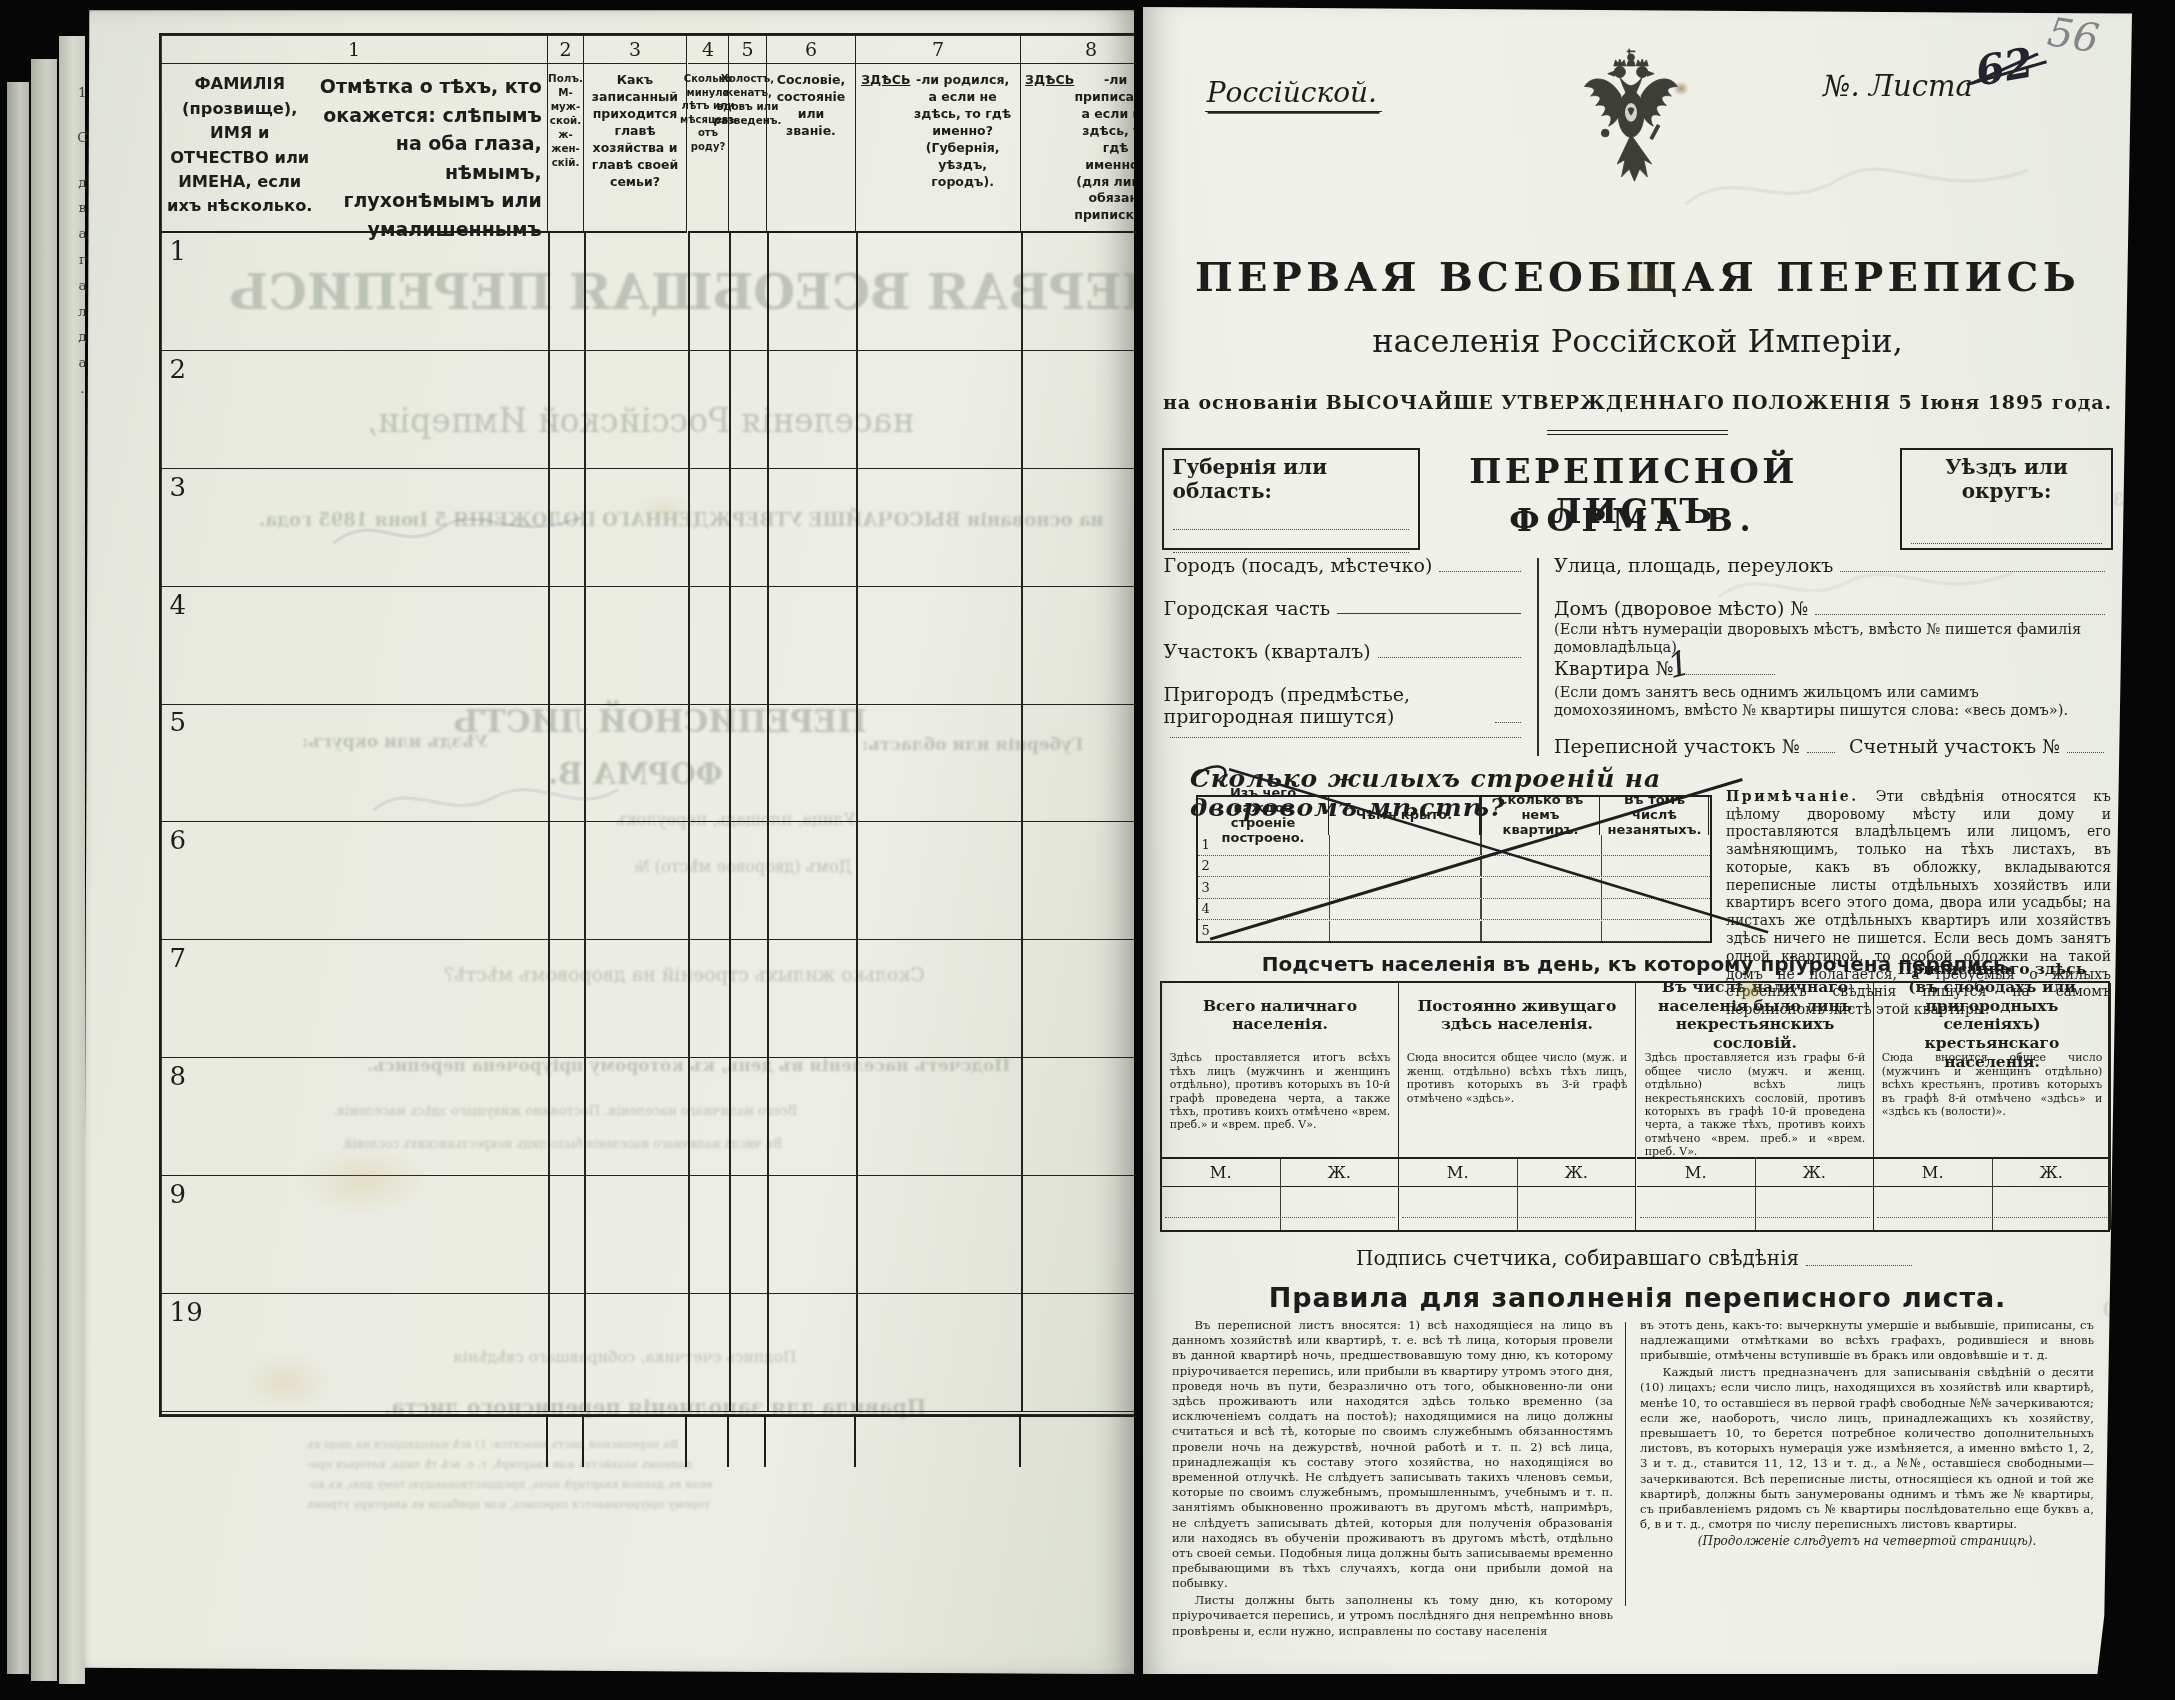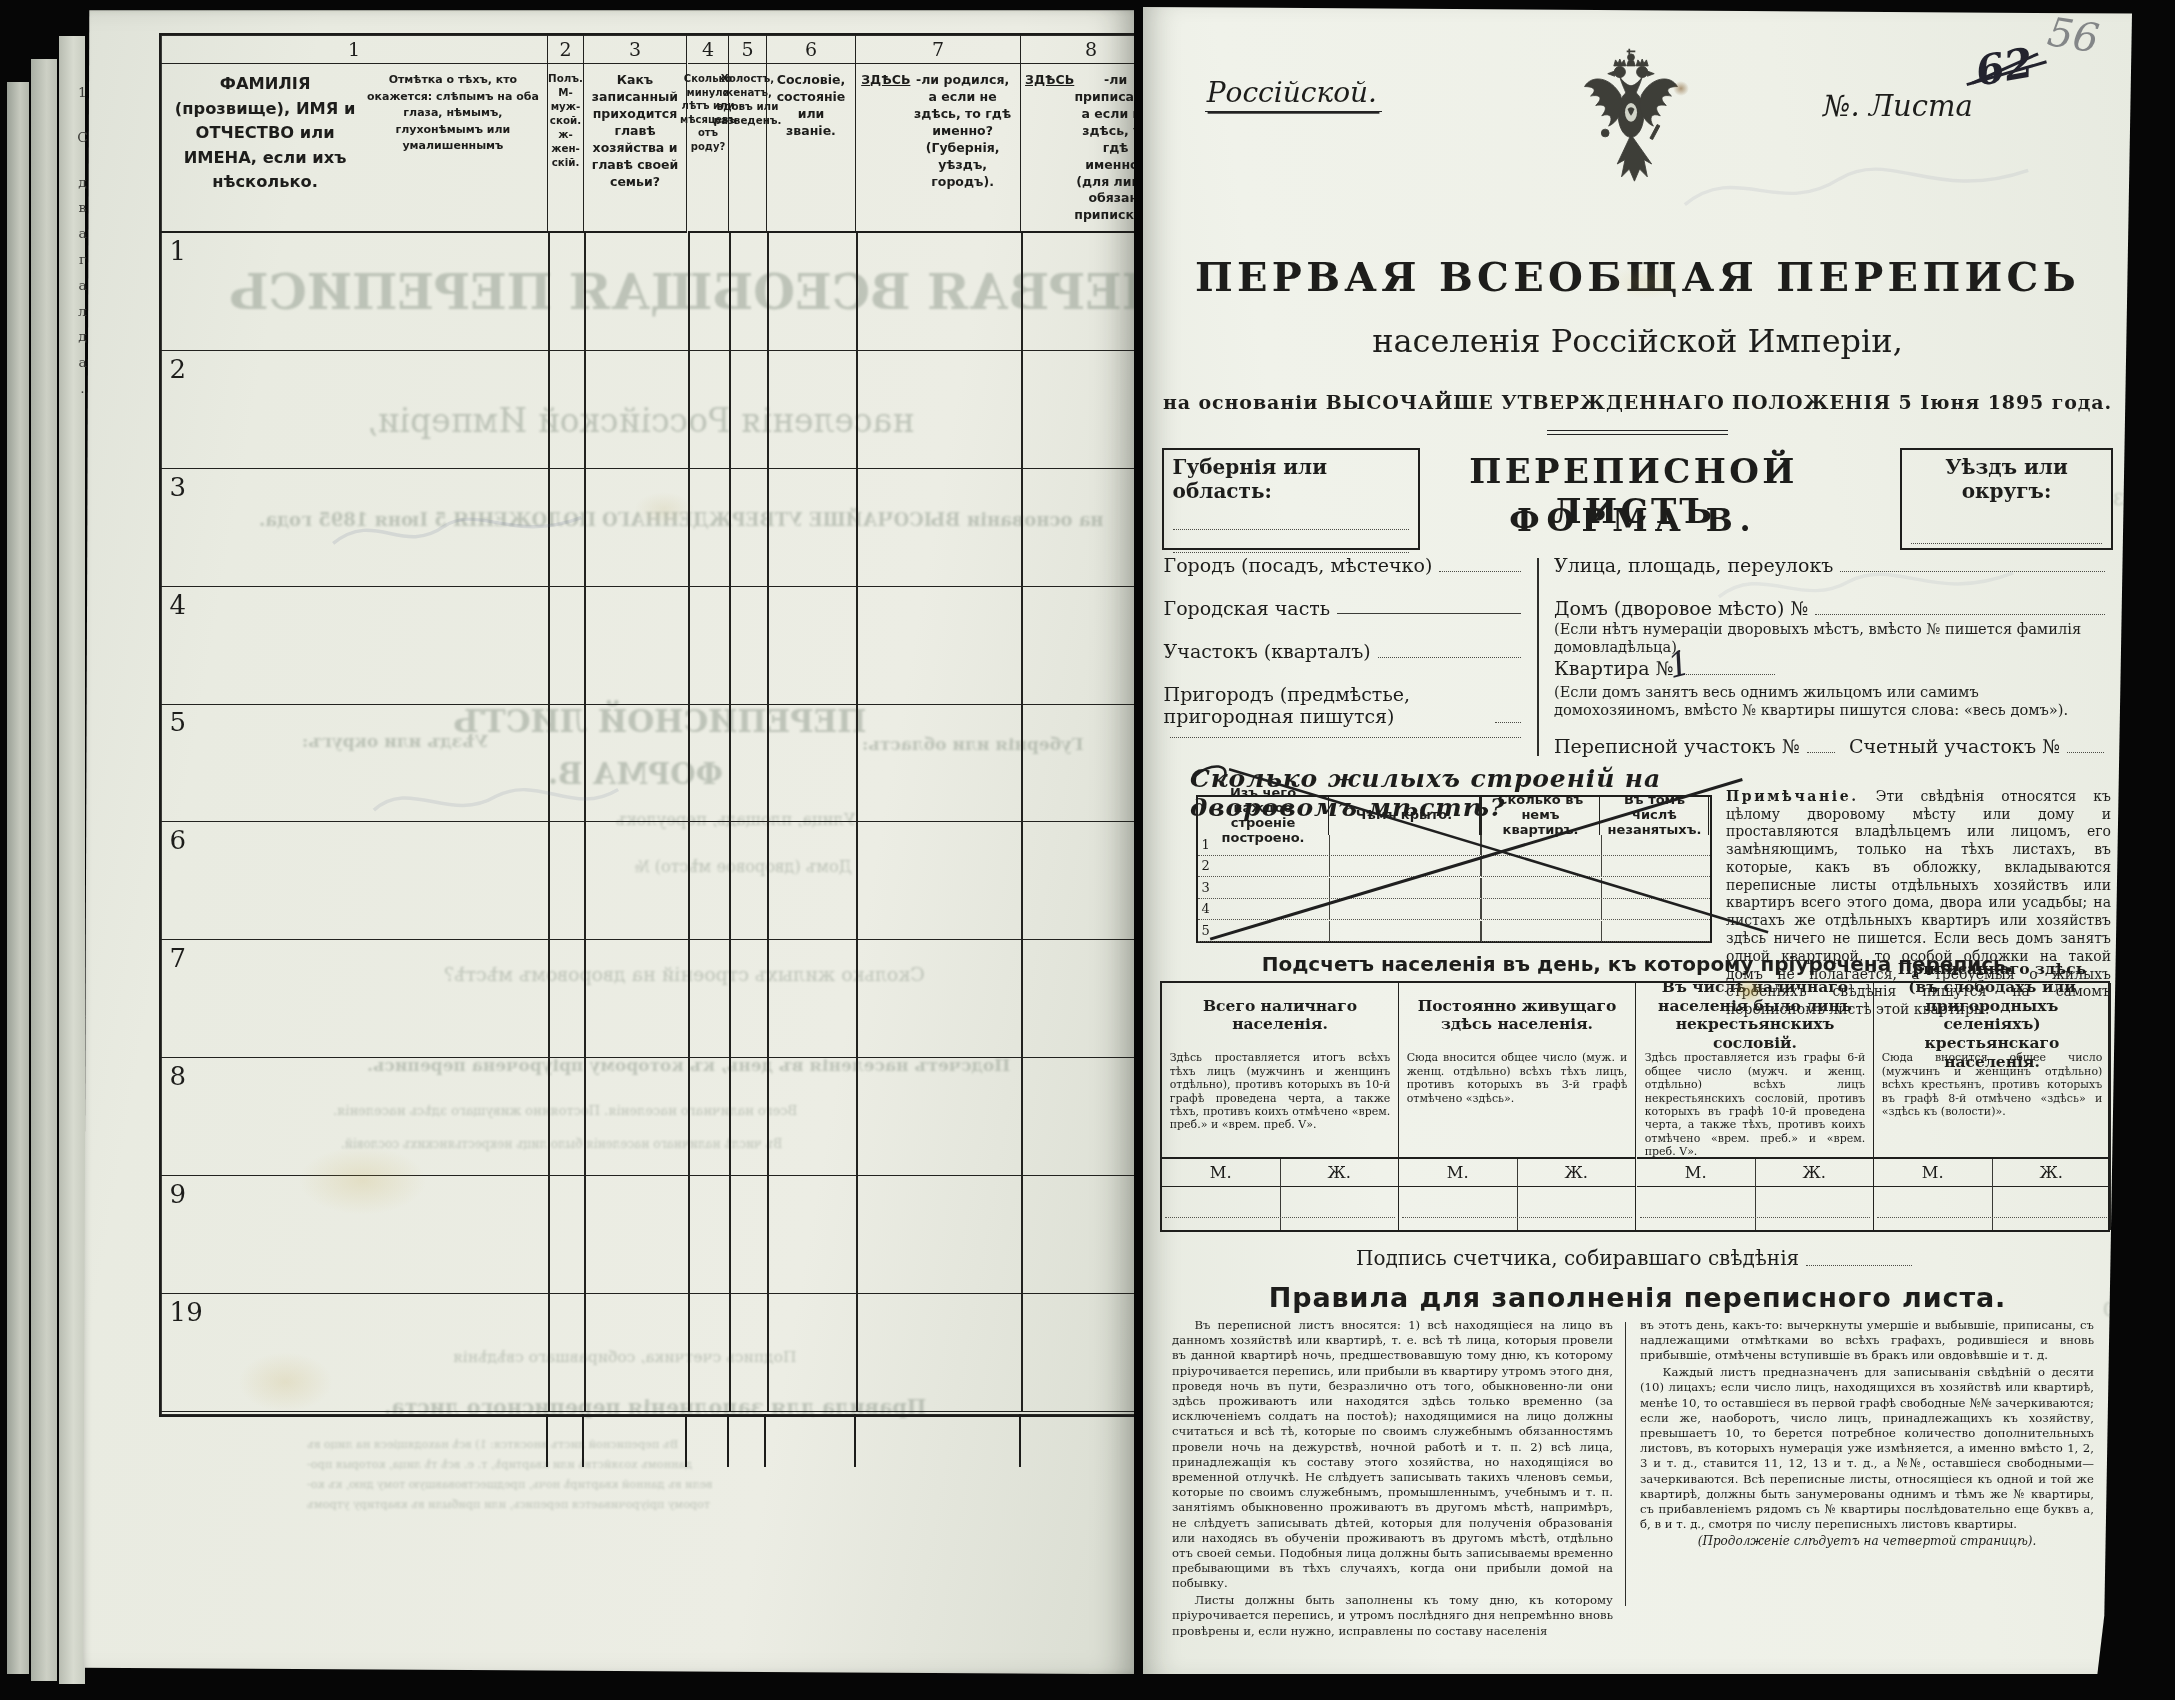--- a/index.html
+++ b/index.html
@@ -38,21 +38,21 @@
     text-align:center;padding:8.6px 5.2px;box-sizing:border-box;border-bottom:2.6px solid #1c1c1a;
     display:flex;flex-direction:row;justify-content:center;white-space:pre-line;}
   .lrow{position:absolute;left:0;width:100%;border-bottom:1.7px solid #22221f;box-sizing:border-box;}
   .lrownum{position:absolute;left:8.6px;top:3.4px;font-size:26px;font-family:"DejaVu Serif",serif;}
   .tick{position:absolute;width:1.7px;background:#1c1c1a;}
   .lsig{position:absolute;display:flex;align-items:flex-end;
     font-family:"DejaVu Sans","Liberation Sans",sans-serif;font-weight:bold;font-size:23px;}
   
   .free{font-size:28px;font-style:italic;border-bottom:1.7px solid #222;box-shadow:0 4.3px 0 -2.6px #222;
     padding:0 5.2px 2.6px 1.7px;}
-  .sheetno{font-size:29px;font-style:italic;margin-top:20px;}
+  .sheetno{font-size:29px;font-style:italic;}
   .title{font-size:40px;font-weight:bold;letter-spacing:4.3px;text-align:center;width:100%;}
   .subtitle{font-size:32px;text-align:center;width:100%;}
   .basis{font-size:19px;font-weight:bold;text-align:center;width:100%;letter-spacing:0.9px;}
   .midrule{height:3.4px;border-top:1.7px solid #222;border-bottom:0.9px solid #222;}
   .hbox{position:absolute;border:2.6px solid #1e1e1c;box-sizing:border-box;padding:5.2px 8.6px;}
   .hbox .lbl{font-size:20px;font-weight:bold;}
   .dotline{border-bottom:1.7px dotted #4b4b45;height:0;}
   .listtitle{font-size:34px;font-weight:bold;letter-spacing:3.4px;text-align:center;width:100%;}
   .formb{font-size:32px;font-weight:bold;letter-spacing:6.9px;text-align:center;width:100%;}
   .f22{font-size:19px;} .f17{font-size:14.6px;line-height:1.25;}
@@ -138,21 +138,21 @@
 
     <div class="ltable" id="ltable">
         <div class="lcell lnumrow" style="left:0px;top:0;width:387px;height:29px;">1</div>
         <div class="lcell lnumrow" style="left:387px;top:0;width:36px;height:29px;">2</div>
         <div class="lcell lnumrow" style="left:423px;top:0;width:103px;height:29px;">3</div>
         <div class="lcell lnumrow" style="left:527px;top:0;width:41px;height:29px;">4</div>
         <div class="lcell lnumrow" style="left:568px;top:0;width:38px;height:29px;">5</div>
         <div class="lcell lnumrow" style="left:606px;top:0;width:89px;height:29px;">6</div>
         <div class="lcell lnumrow" style="left:695px;top:0;width:165px;height:29px;">7</div>
         <div class="lcell lnumrow" style="left:860px;top:0;width:141px;height:29px;">8</div>
-        <div class="lcell lhead" style="left:0px;top:29px;width:387px;height:169px;font-size:16.3px;line-height:1.5;"><div style="font-size:16.3px;margin-bottom:8.6px;">ФАМИЛІЯ (прозвище), ИМЯ и ОТЧЕСТВО или ИМЕНА, если ихъ нѣсколько.</div><div style="font-size:11px;font-weight:bold;">Отмѣтка о тѣхъ, кто окажется: слѣпымъ на оба глаза, нѣмымъ, глухонѣмымъ или умалишеннымъ</div></div>
+        <div class="lcell lhead" style="left:0px;top:29px;width:387px;height:169px;font-size:16.3px;line-height:1.5;"><div style="font-size:16.3px;margin-bottom:8.6px;">ФАМИЛІЯ (прозвище), ИМЯ и ОТЧЕСТВО или ИМЕНА, если ихъ нѣсколько.</div><div style="font-size:19px;font-weight:bold;text-align:right;">Отмѣтка о тѣхъ, кто окажется: слѣпымъ на оба глаза, нѣмымъ, глухонѣмымъ или умалишеннымъ</div></div>
         <div class="lcell lhead" style="left:387px;top:29px;width:36px;height:169px;font-size:10.3px;line-height:1.35;">Полъ.
 М-муж-
 ской.
 ж-жен-
 скій.</div>
         <div class="lcell lhead" style="left:423px;top:29px;width:103px;height:169px;font-size:12.5px;line-height:1.35;">Какъ записанный приходится главѣ хозяйства и главѣ своей семьи?</div>
         <div class="lcell lhead" style="left:527px;top:29px;width:41px;height:169px;font-size:10px;line-height:1.35;">Сколько минуло лѣтъ или мѣсяцевъ отъ роду?</div>
         <div class="lcell lhead" style="left:568px;top:29px;width:38px;height:169px;font-size:10.3px;line-height:1.35;">Холостъ, женатъ, вдовъ или разведенъ.</div>
         <div class="lcell lhead" style="left:606px;top:29px;width:89px;height:169px;font-size:12.5px;line-height:1.35;">Сословіе, состояніе или званіе.</div>
         <div class="lcell lhead" style="left:695px;top:29px;width:165px;height:169px;font-size:12.5px;line-height:1.35;"><span style="text-decoration: underline;">ЗДѢСЬ</span>-ли родился, а если не здѣсь, то гдѣ именно? (Губернія, уѣздъ, городъ).</div>

